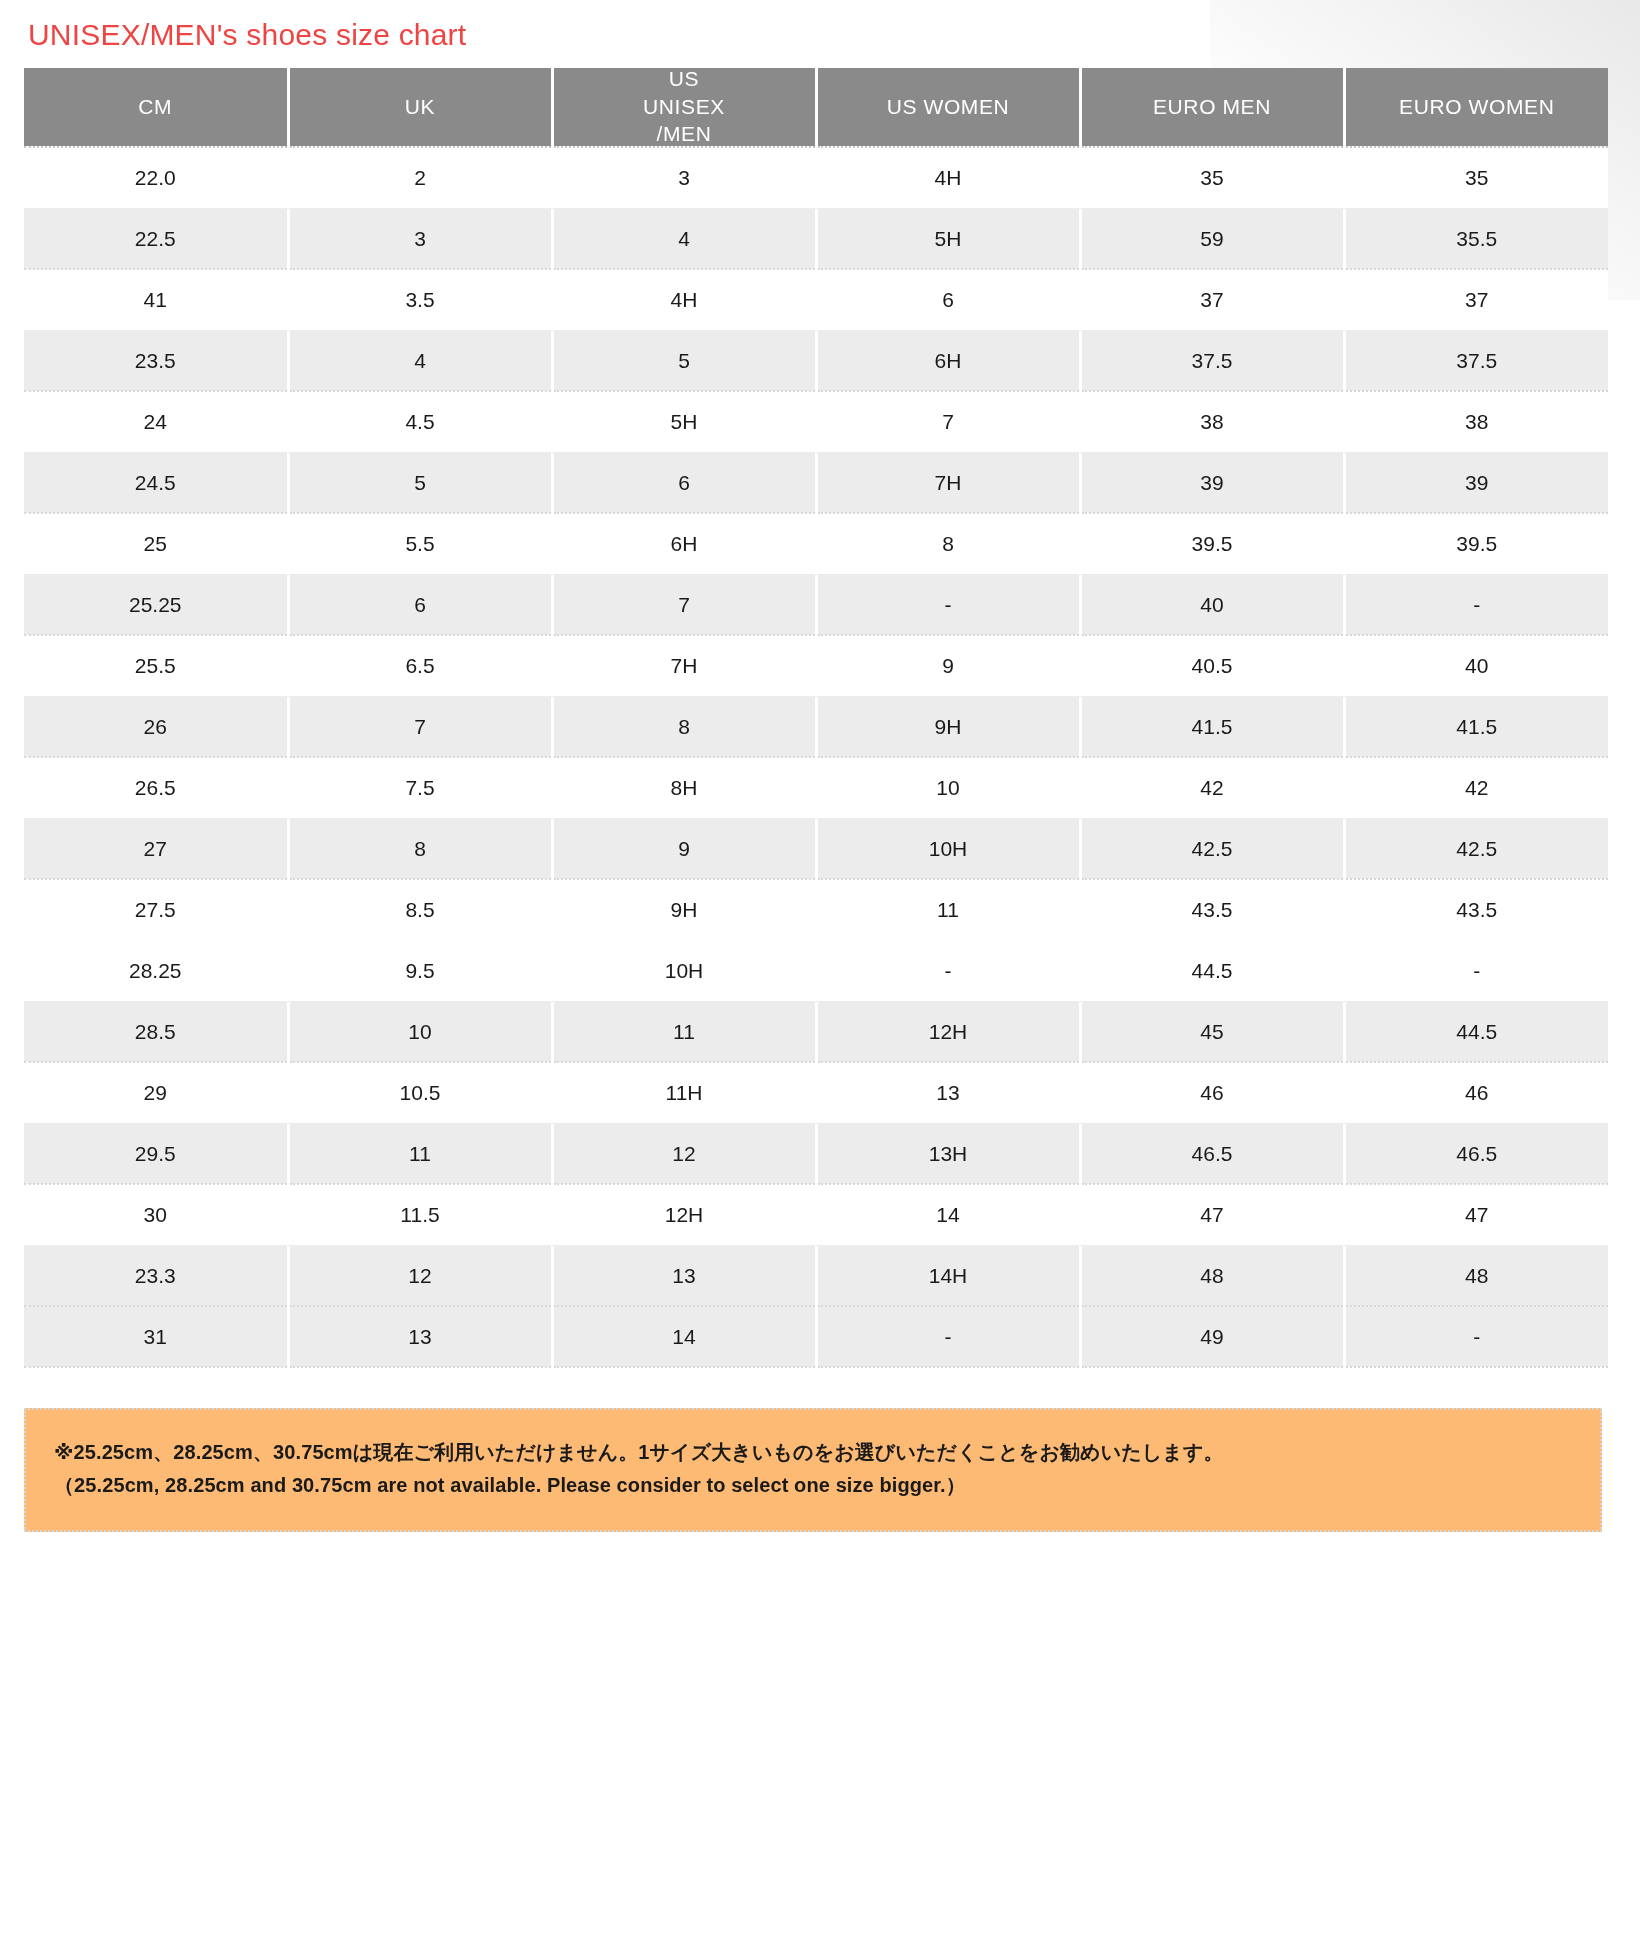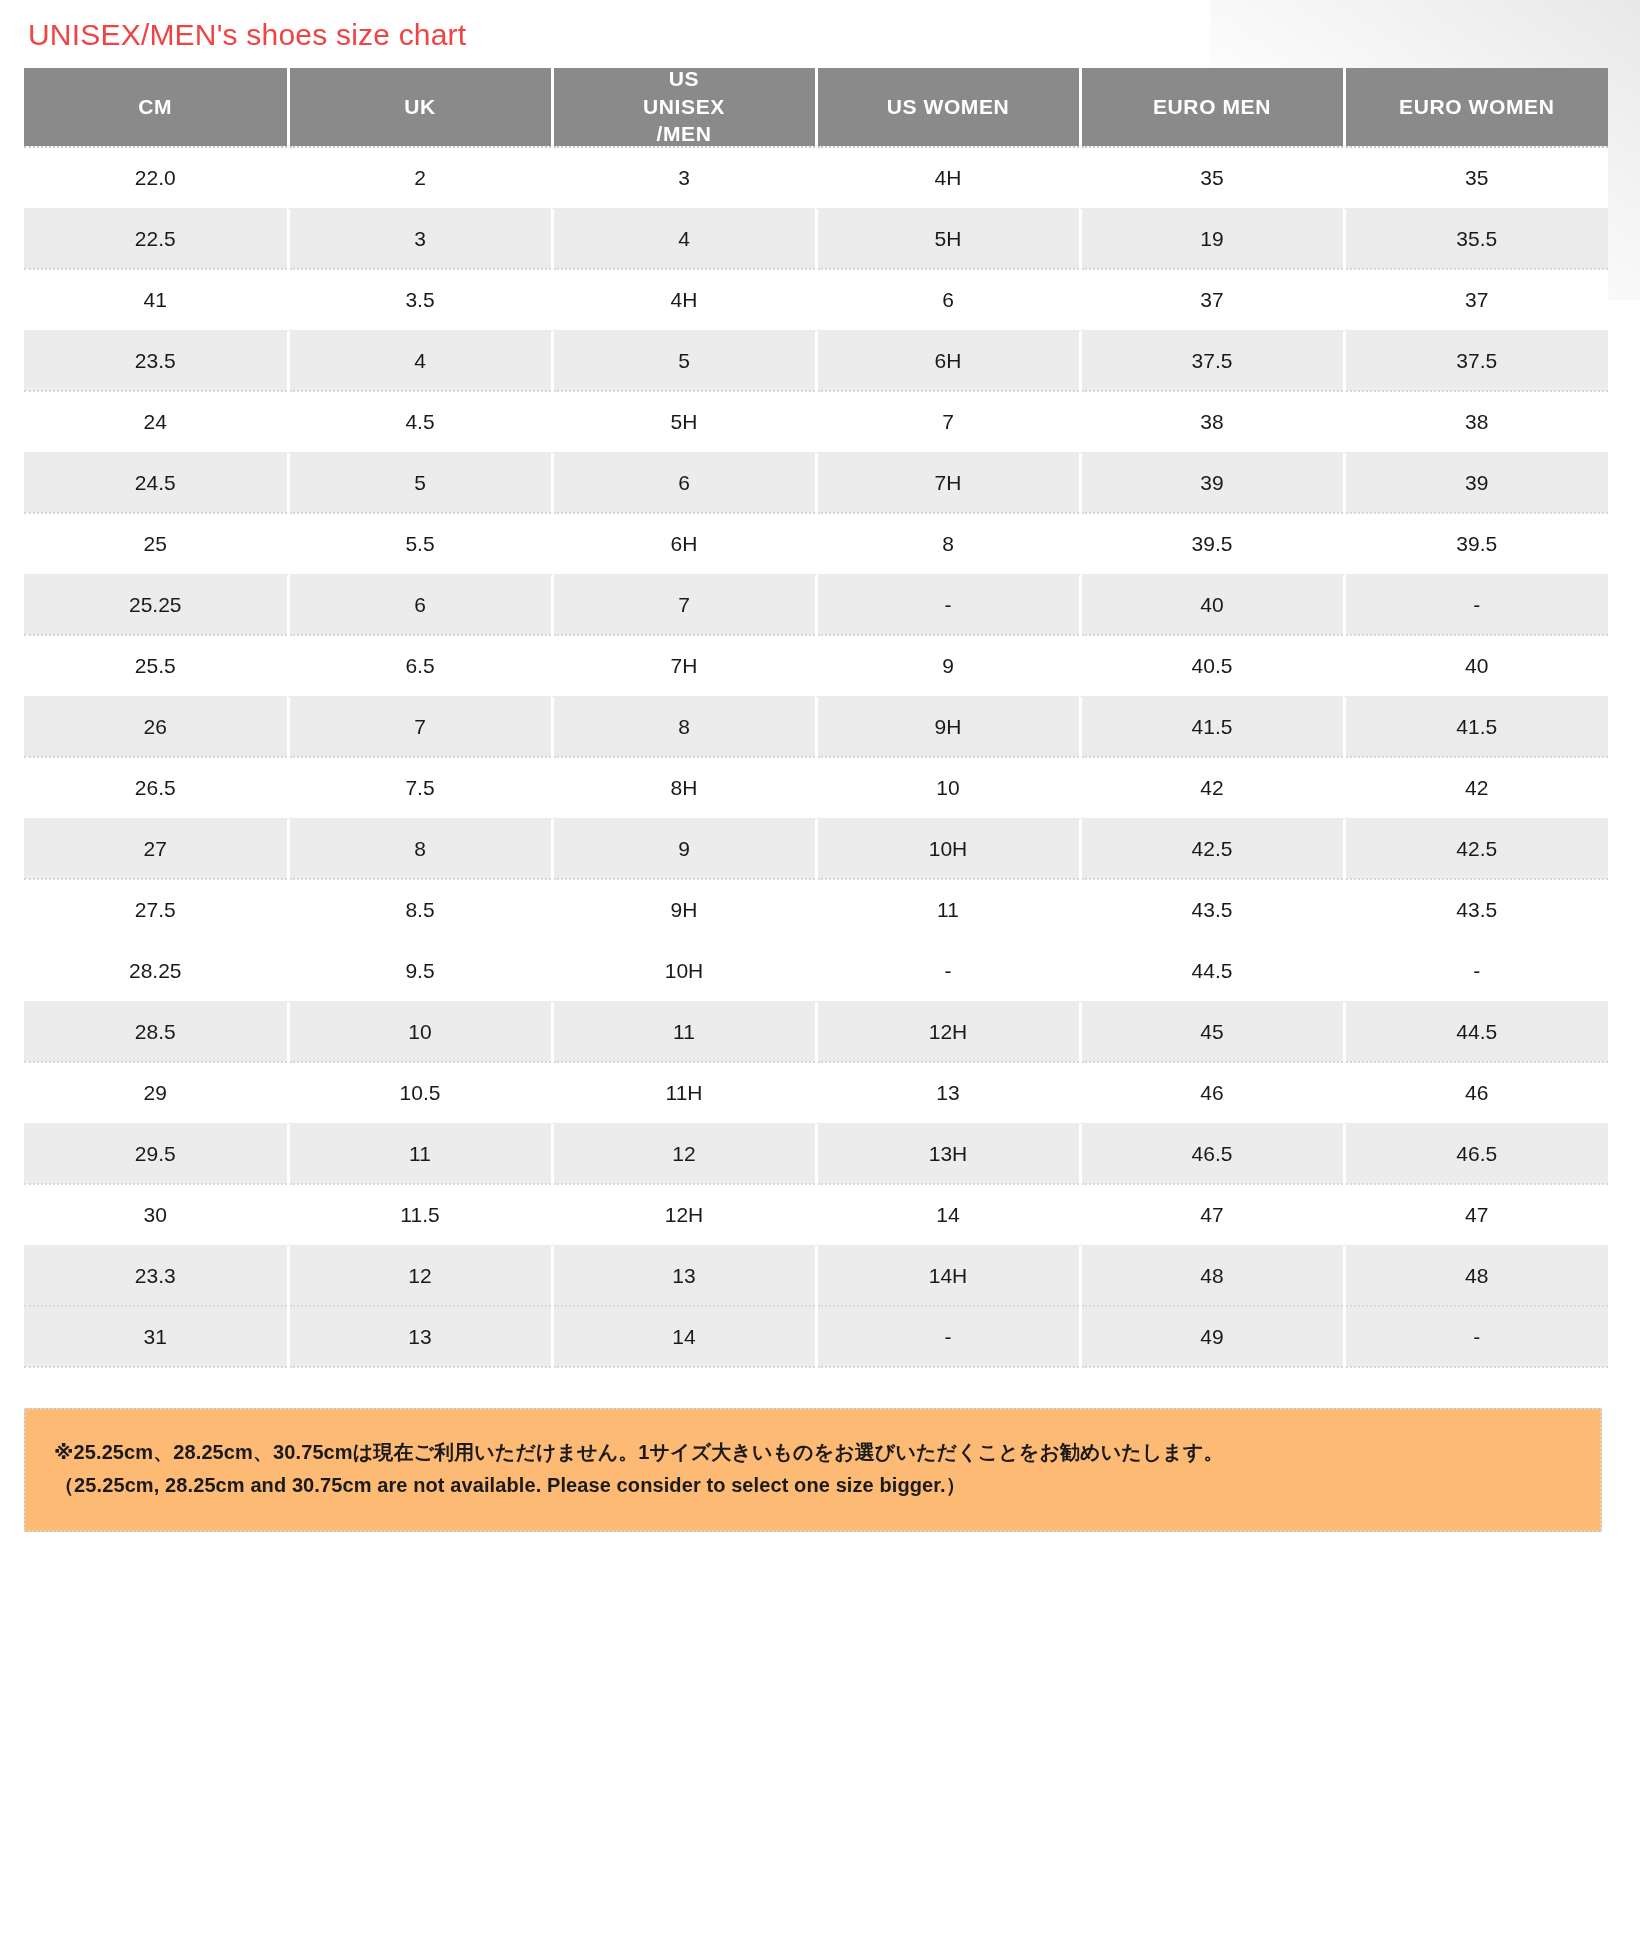--- a/index.html
+++ b/index.html
@@ -41,21 +41,21 @@
     width: 1584px;
     border-collapse: collapse;
     table-layout: fixed;
   }
   table.size-chart col { width: 16.6667%; }
 
   thead th {
     background: #8a8a8a;
     color: #ffffff;
     font-size: 21px;
-    font-weight: 700;
+    font-weight: 400;
     letter-spacing: 0.6px;
     height: 78px;
     padding: 0;
     text-align: center;
     vertical-align: middle;
     border-right: 3px solid #ffffff;
     border-bottom: 2px dotted #c9c9c9;
     position: relative;
   }
   thead th:last-child { border-right: none; }
@@ -152,21 +152,21 @@
           <td>3</td>
           <td>4H</td>
           <td>35</td>
           <td>35</td>
         </tr>
         <tr class="alt">
           <td>22.5</td>
           <td>3</td>
           <td>4</td>
           <td>5H</td>
-          <td>19</td>
+          <td>59</td>
           <td>35.5</td>
         </tr>
         <tr class="plain">
           <td>41</td>
           <td>3.5</td>
           <td>4H</td>
           <td>6</td>
           <td>37</td>
           <td>37</td>
         </tr>

